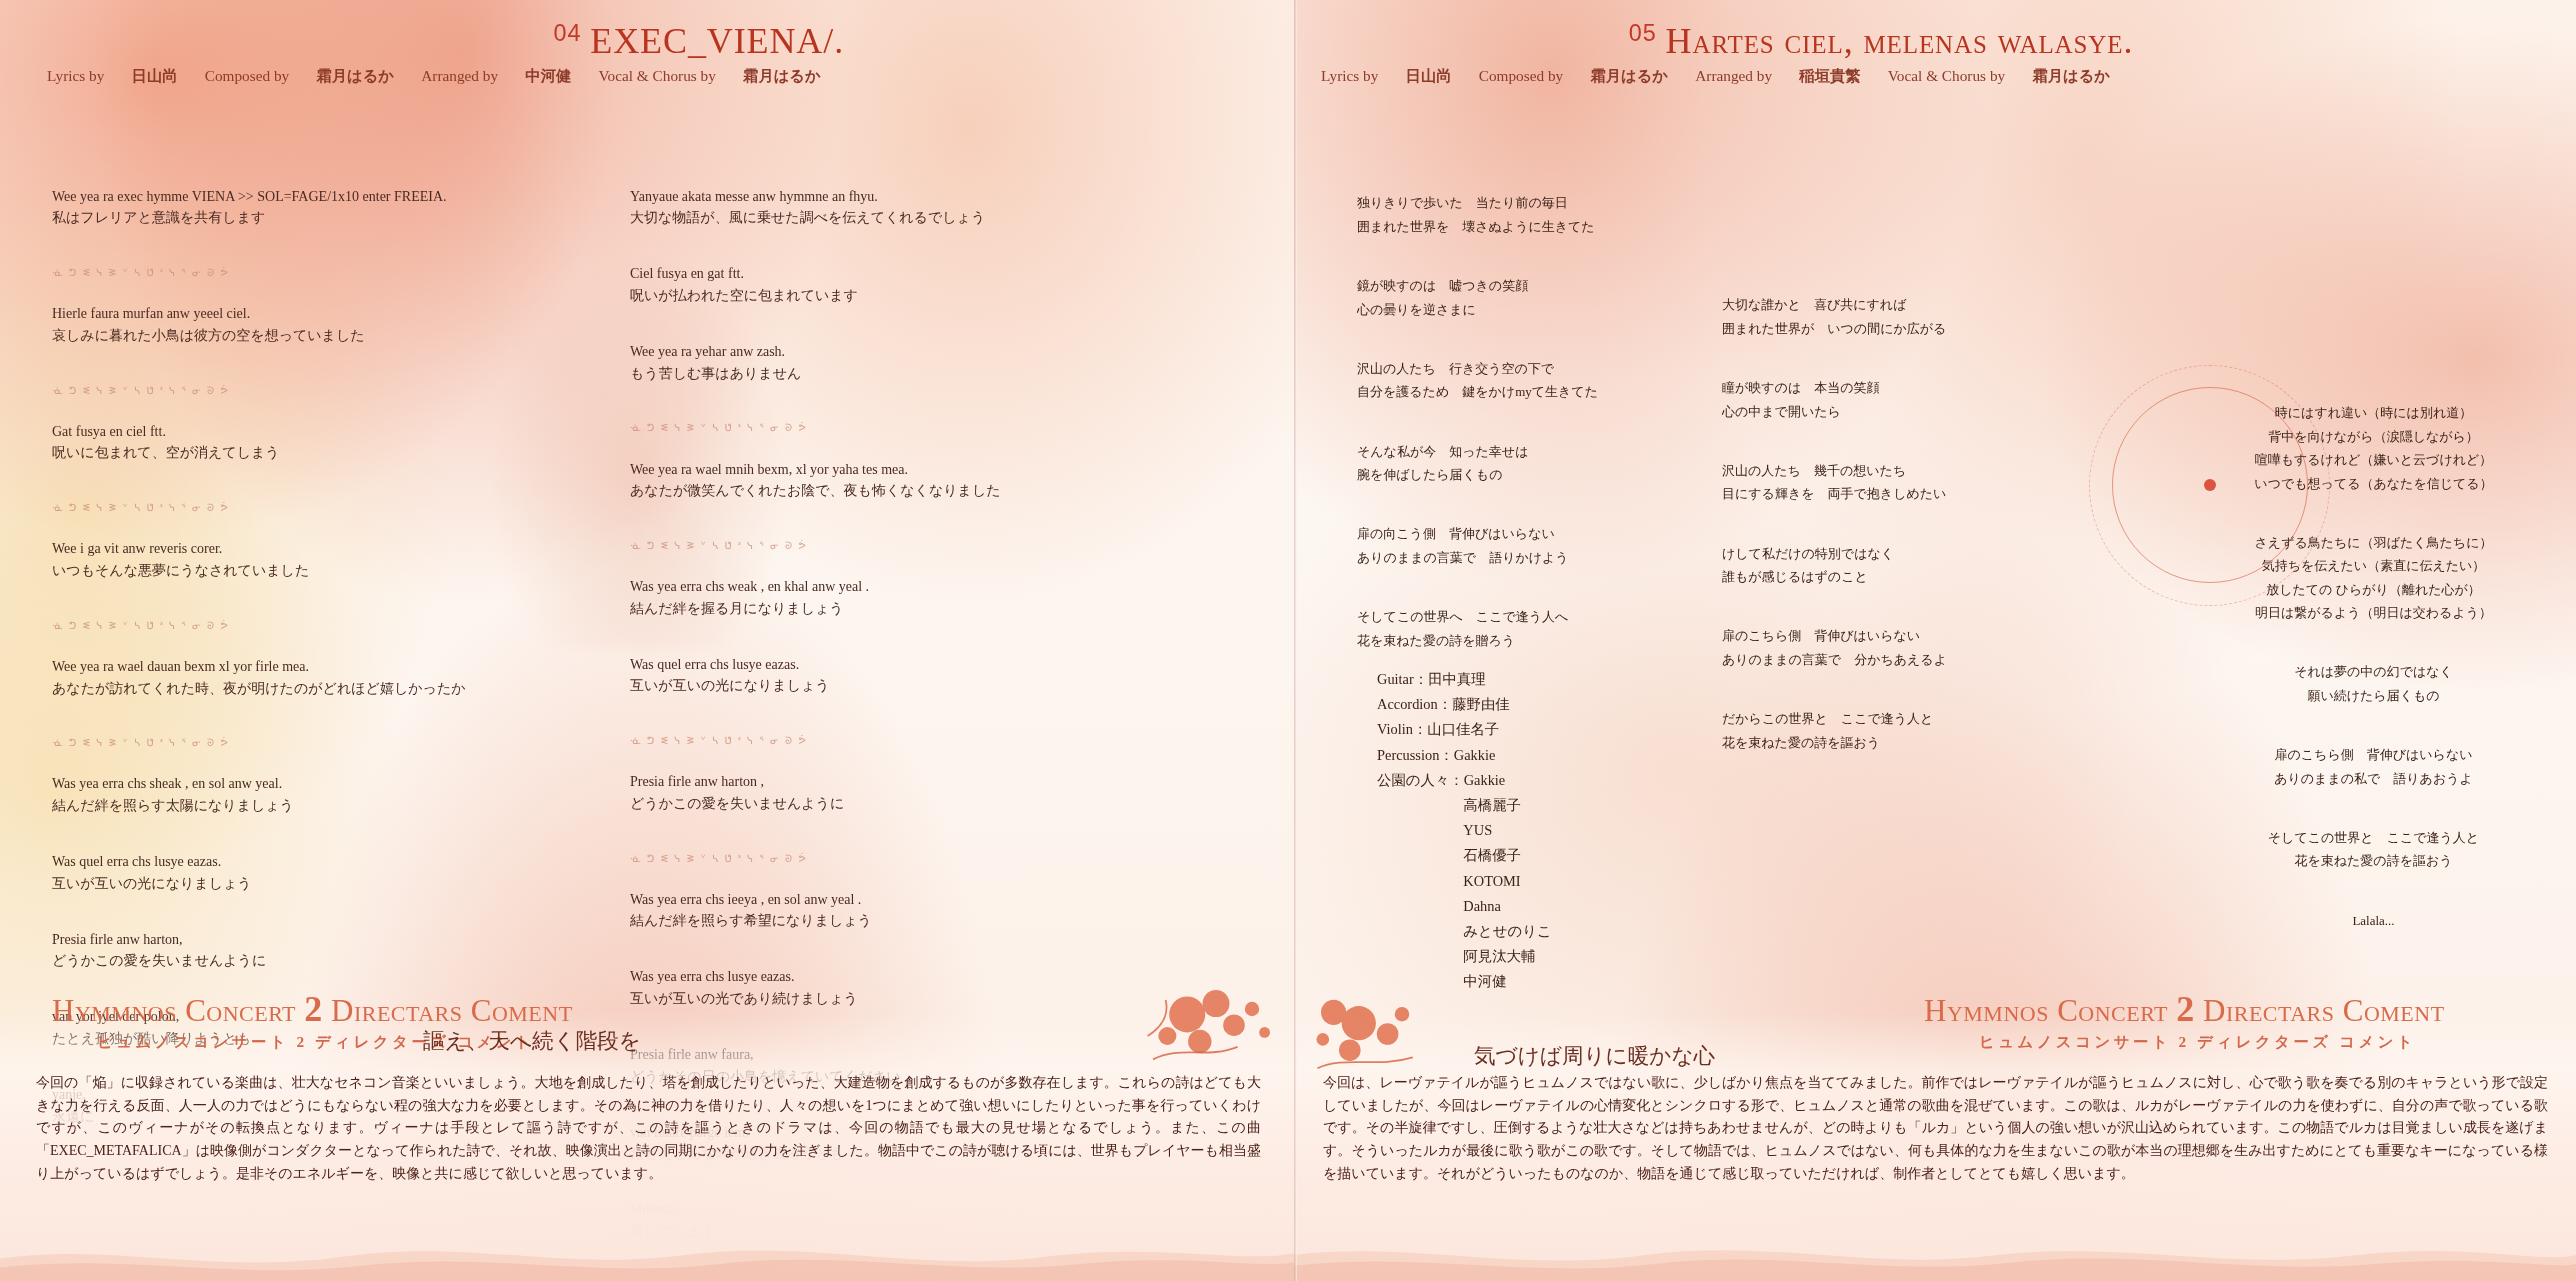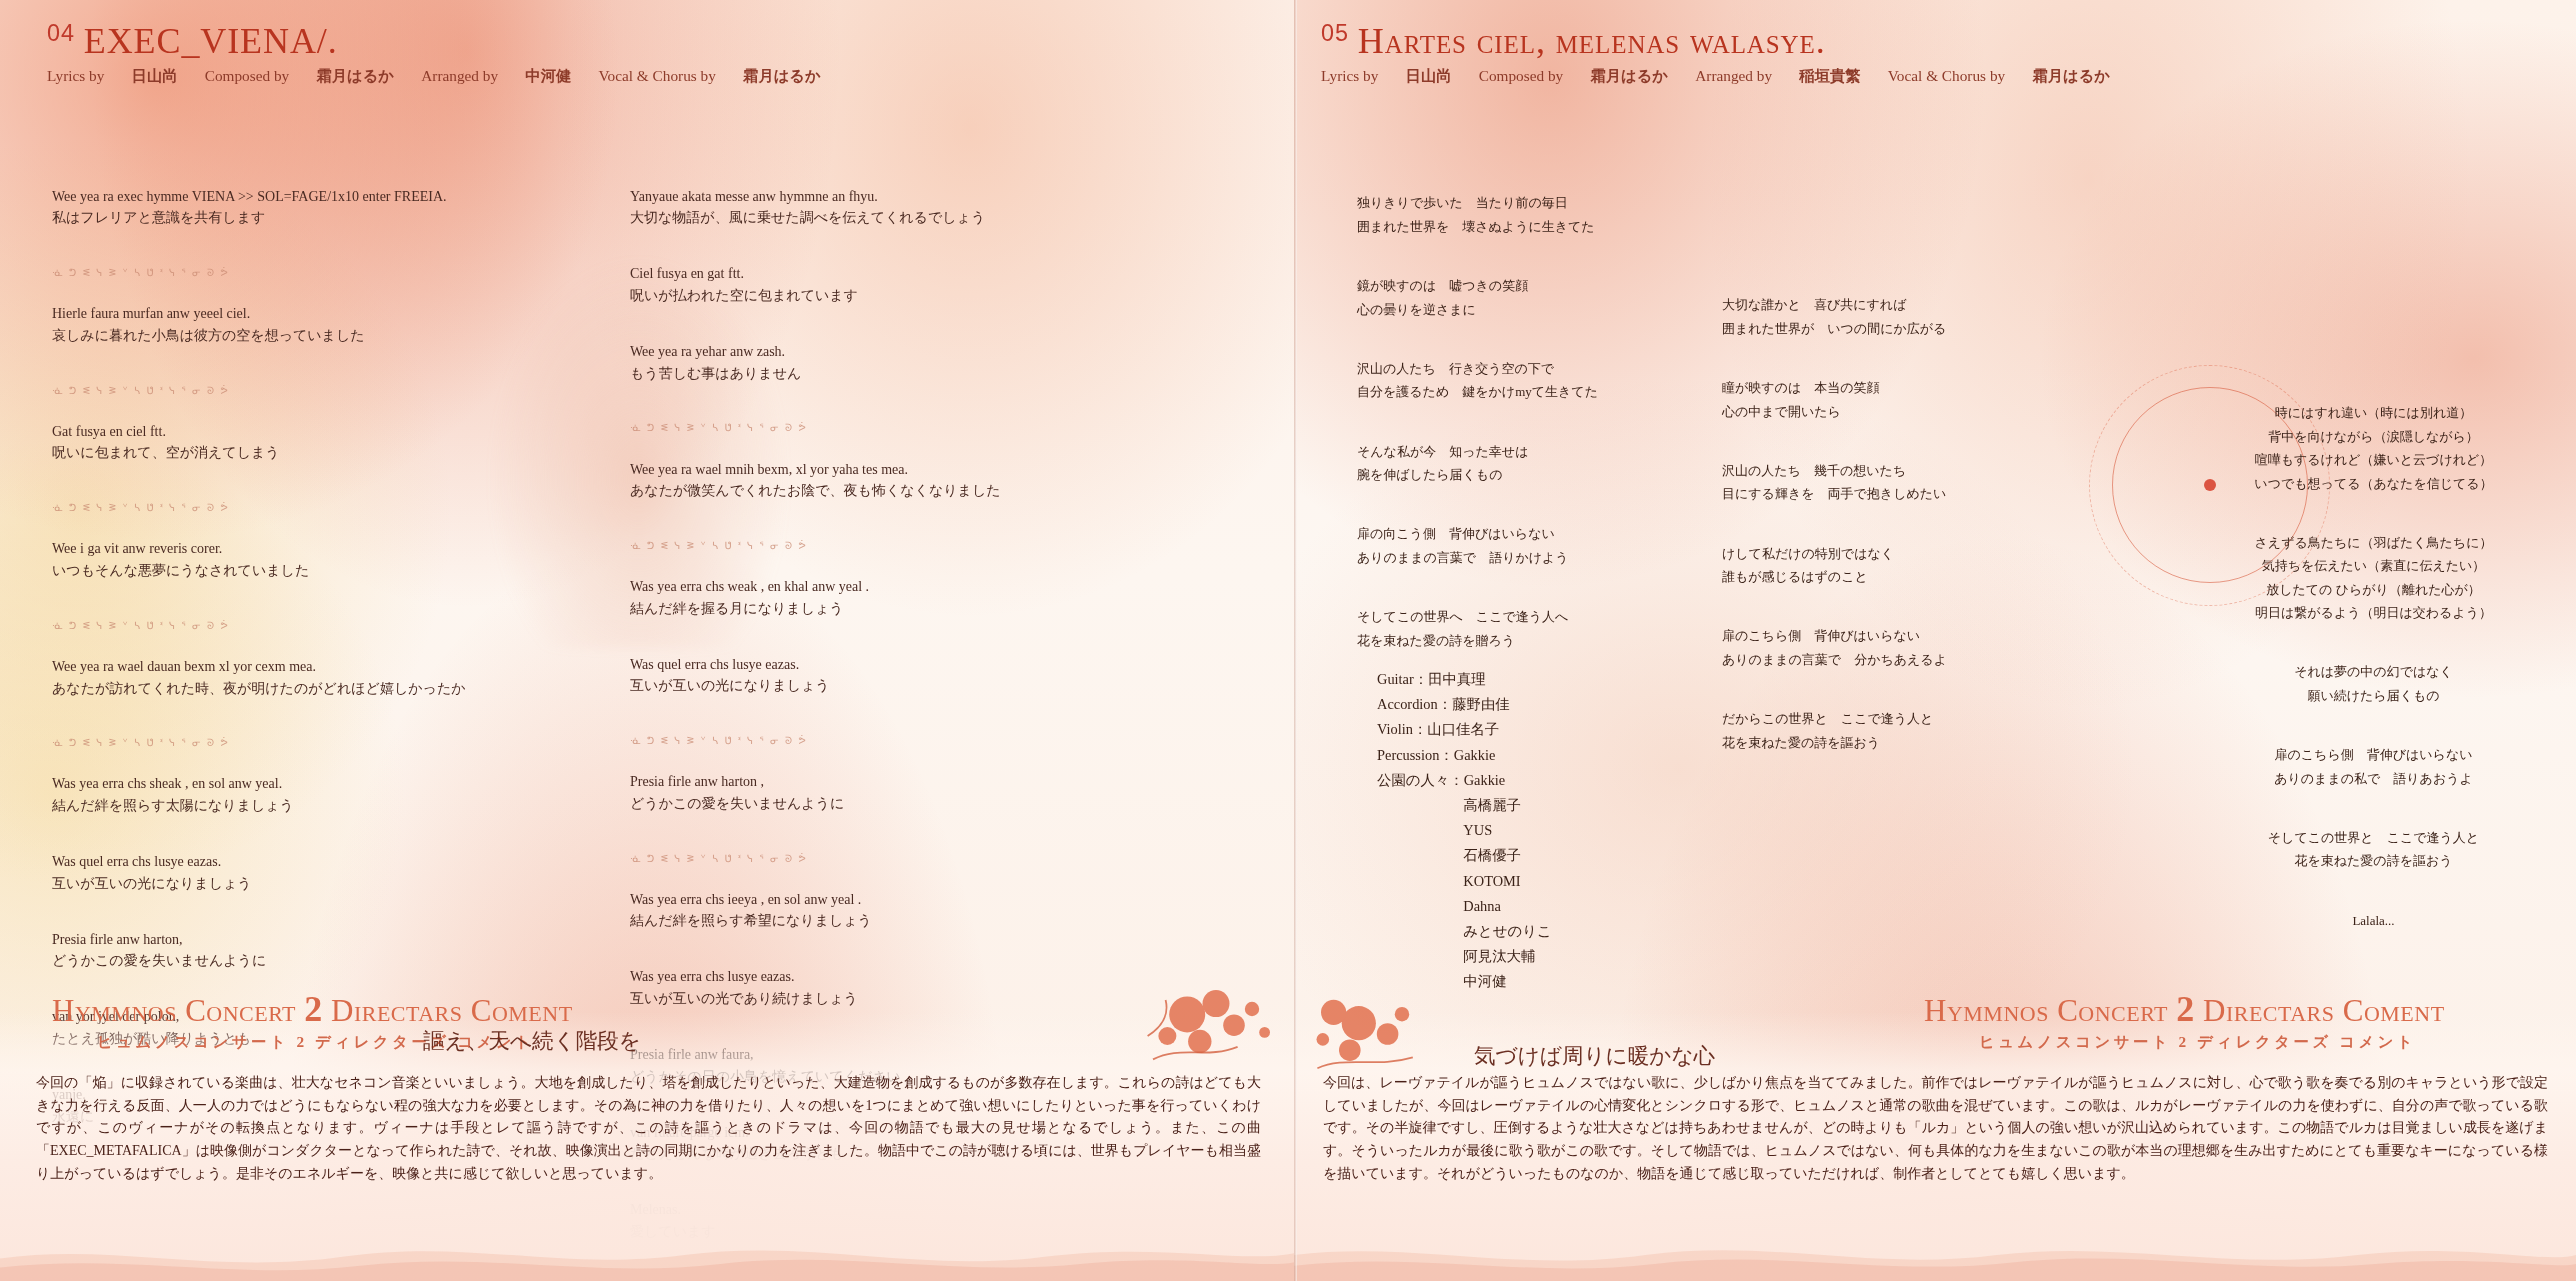--- a/index.html
+++ b/index.html
@@ -34,21 +34,21 @@
       linear-gradient(180deg,#fdf2ea 0%,#fdf7f2 45%,#fcefe6 100%);
   }
   .fold{position:absolute;left:1294px;top:0;width:2.7px;height:100%;
         background:linear-gradient(90deg,rgba(180,120,100,.35),rgba(255,255,255,.6));}
   .bird{
     position:absolute;left:468px;top:225px;width:342px;height:423px;
     background:radial-gradient(ellipse at 50% 60%, rgba(228,150,120,.35) 0%, rgba(228,150,120,0) 62%);
     filter:blur(5.4px);
   }
   
-  .trackhead{position:absolute;}
+  .trackhead{position:absolute;text-align:right;}
   .tracknum{
     font-family:"Liberation Sans", sans-serif;
     font-size:23.4px;color:#c0392b;letter-spacing:0.9px;vertical-align:top;
   }
   .tracktitle{
     font-family:"Liberation Serif", serif;
     font-size:36px;color:#b8341f;letter-spacing:0.9px;
     display:inline-block;margin-left:9px;
     font-variant:small-caps;
   }
@@ -135,21 +135,21 @@
       <div class="rune">ᓍ ᕤ ᓬ ᓭ ᕒ ᘁ ᓴ ᕟ ᓫ ᓭ ᕐ ᓂ ᘐ ᕘ</div>
       <div class="stanza">Hierle faura murfan anw yeeel ciel.
 哀しみに暮れた小鳥は彼方の空を想っていました</div>
       <div class="rune">ᓍ ᕤ ᓬ ᓭ ᕒ ᘁ ᓴ ᕟ ᓫ ᓭ ᕐ ᓂ ᘐ ᕘ</div>
       <div class="stanza">Gat fusya en ciel ftt.
 呪いに包まれて、空が消えてしまう</div>
       <div class="rune">ᓍ ᕤ ᓬ ᓭ ᕒ ᘁ ᓴ ᕟ ᓫ ᓭ ᕐ ᓂ ᘐ ᕘ</div>
       <div class="stanza">Wee i ga vit anw reveris corer.
 いつもそんな悪夢にうなされていました</div>
       <div class="rune">ᓍ ᕤ ᓬ ᓭ ᕒ ᘁ ᓴ ᕟ ᓫ ᓭ ᕐ ᓂ ᘐ ᕘ</div>
-      <div class="stanza">Wee yea ra wael dauan bexm xl yor cexm mea.
+      <div class="stanza">Wee yea ra wael dauan bexm xl yor firle mea.
 あなたが訪れてくれた時、夜が明けたのがどれほど嬉しかったか</div>
       <div class="rune">ᓍ ᕤ ᓬ ᓭ ᕒ ᘁ ᓴ ᕟ ᓫ ᓭ ᕐ ᓂ ᘐ ᕘ</div>
       <div class="stanza">Was yea erra chs sheak , en sol anw yeal.
 結んだ絆を照らす太陽になりましょう</div>
       <div class="stanza">Was quel erra chs lusye eazas.
 互いが互いの光になりましょう</div>
       <div class="stanza">Presia firle anw harton,
 どうかこの愛を失いませんように</div>
       <div class="stanza">van yor jyel der polon,
 たとえ孤独が酷い降りようとも</div>

